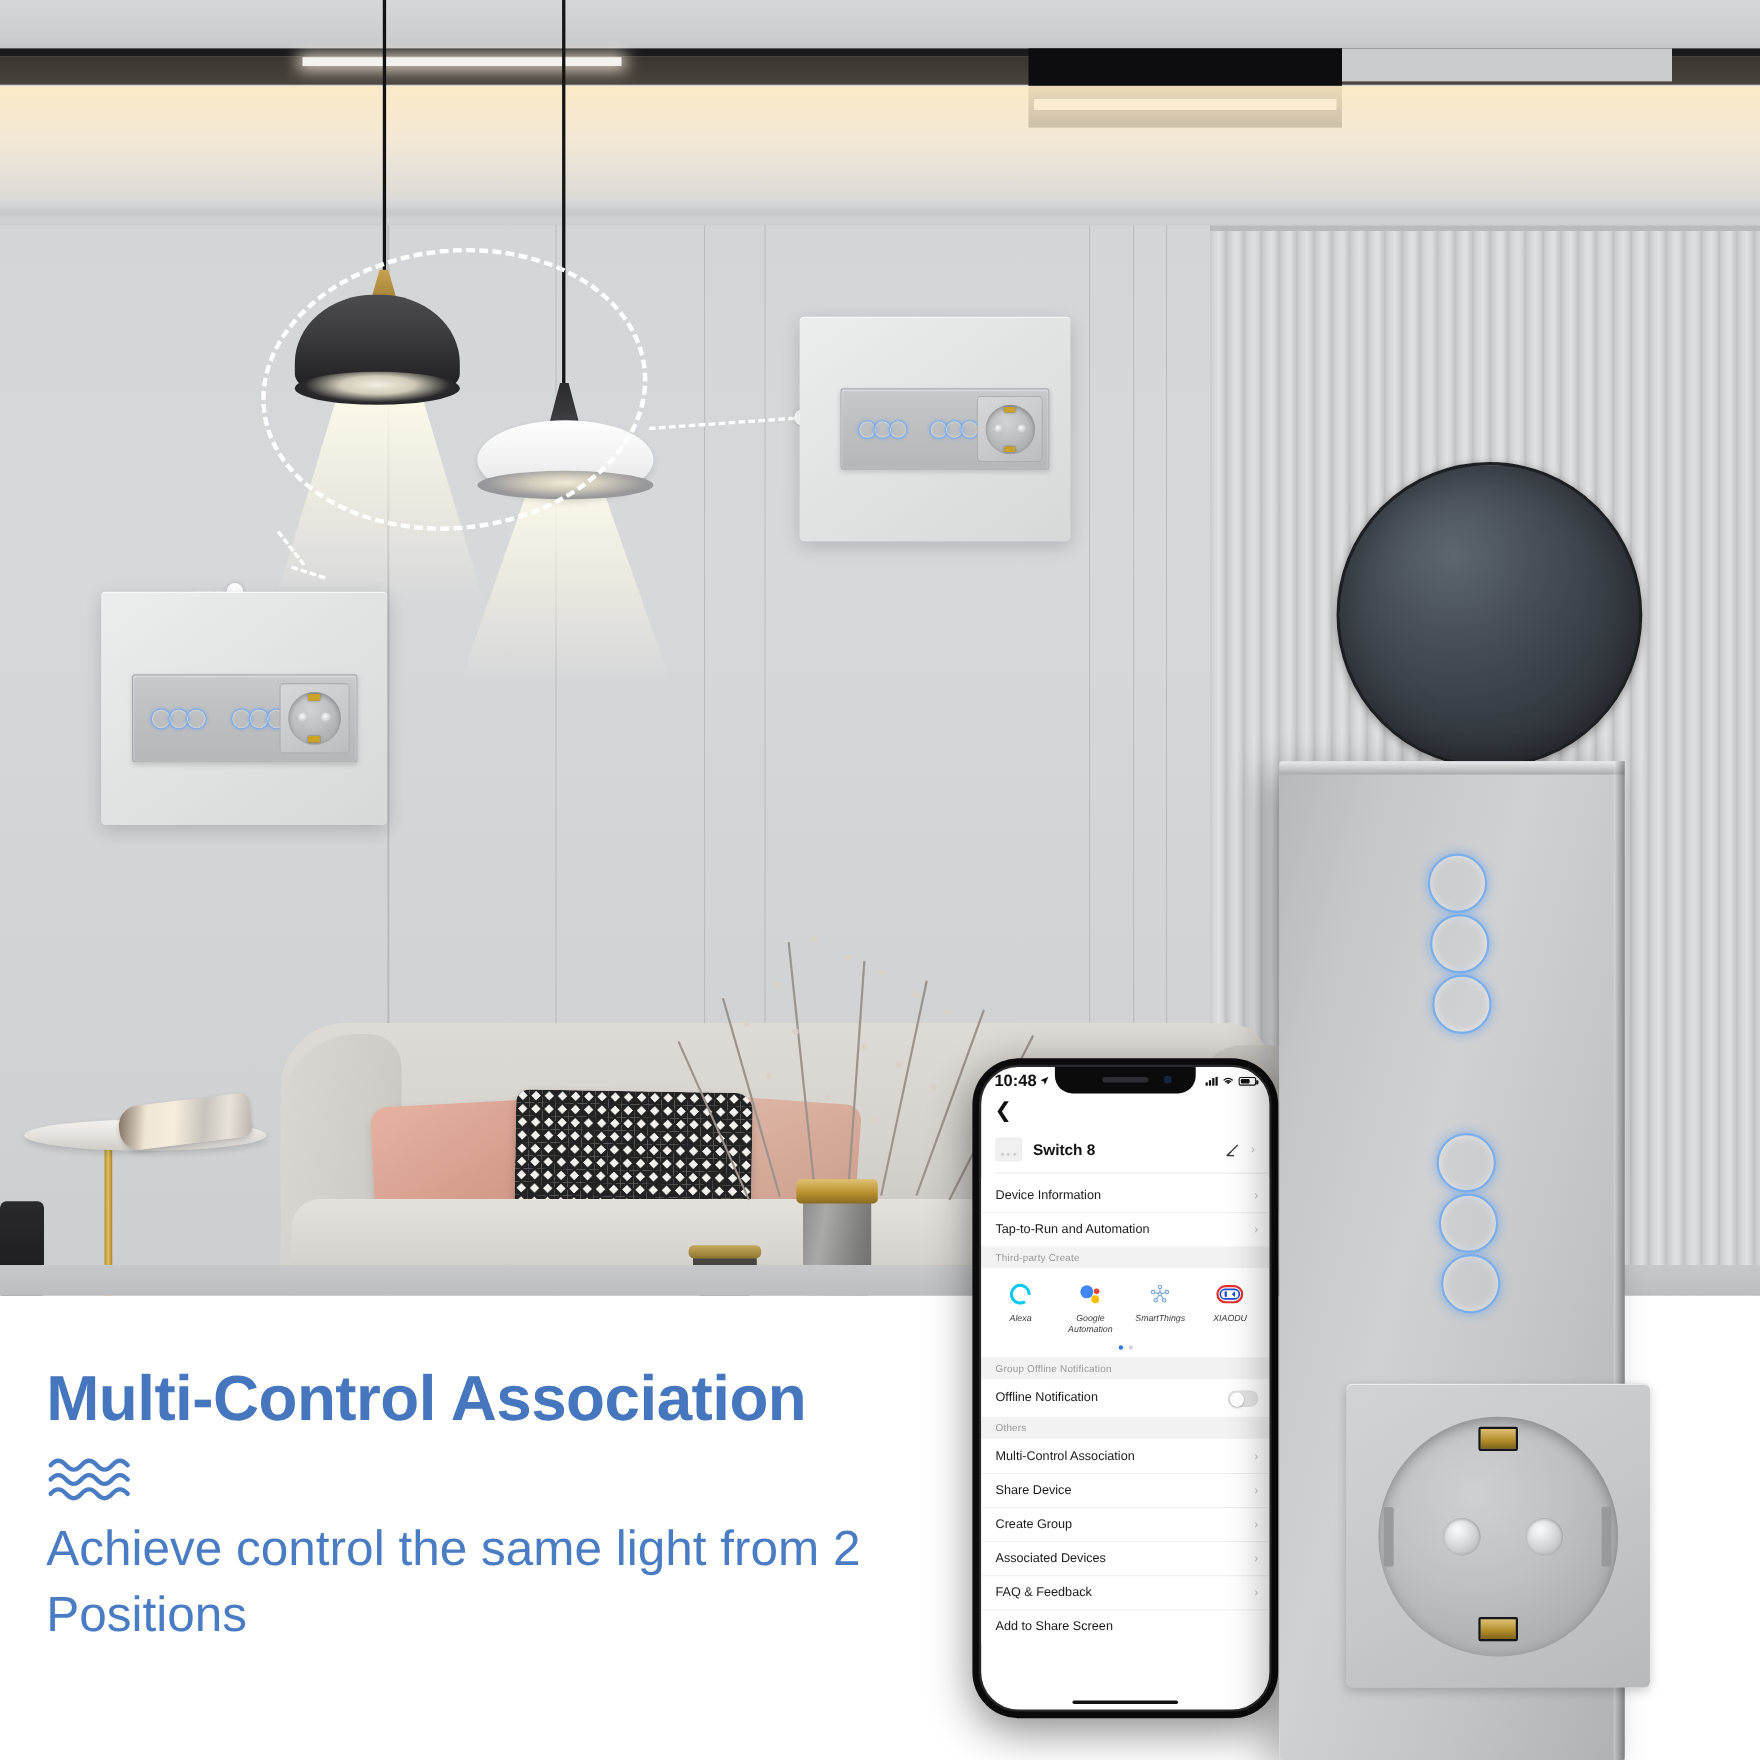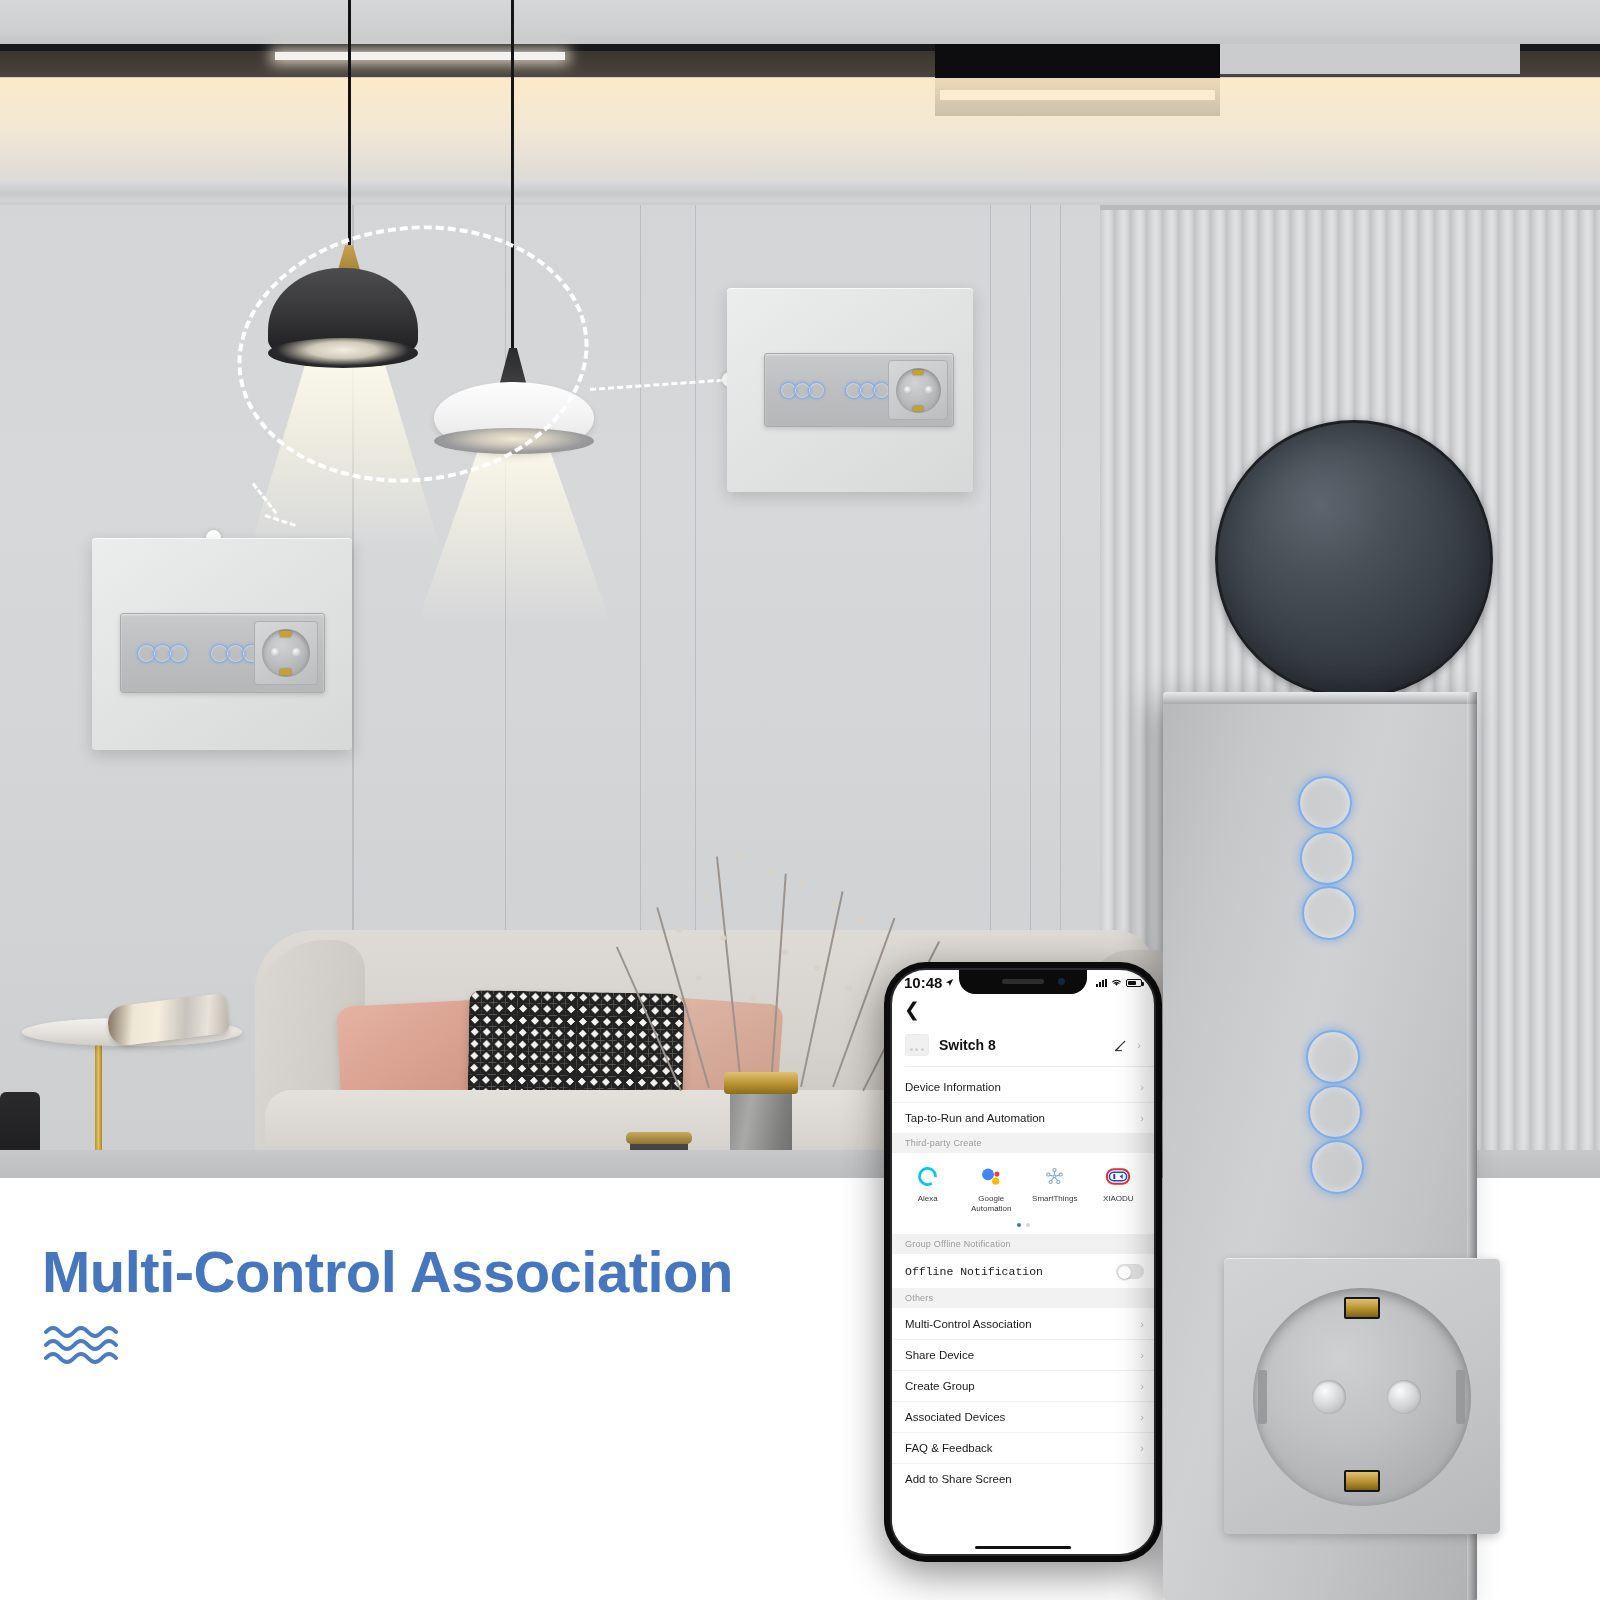--- a/index.html
+++ b/index.html
@@ -355,21 +355,21 @@
   }
   .listrow + .listrow { border-top:1px solid #efefef; }
   .grouphdr {
     background:#f2f2f2; color:#9a9a9a; font-size:9px;
     padding:5px 13px; letter-spacing:.2px;
   }
   .tp-grid {
     display:flex; justify-content:space-around; align-items:flex-start;
     padding:10px 4px 4px; background:#fff;
   }
-  .tp-item { width:56px; text-align:center; }
+  .tp-item { width:56px; text-align:center;font-style:italic; }
   .tp-ico { height:26px; display:flex; align-items:center; justify-content:center; }
   .tp-lbl { font-size:8px; color:#3a3a3a; margin-top:5px; line-height:1.25; }
   .dots { display:flex; justify-content:center; gap:5px; padding:5px 0 7px; background:#fff; }
   .dots i { width:4px; height:4px; border-radius:50%; background:#d6d6d6; display:block; }
   .dots i.on { background:#2f7ae5; }
 
   .toggle {
     width:28px; height:15px; border-radius:9px; background:#e4e4e4; position:relative;
     border:1px solid #e0e0e0;
   }
@@ -574,20 +574,21 @@
   <div class="whiteband"></div>
 
   <div class="headline">Multi-Control Association</div>
 
   <svg class="wave-icon" viewBox="0 0 86 46">
     <path d="M2 10 q7 -8 14 0 t14 0 t14 0 t14 0 t14 0" fill="none" stroke="#4a7cc4" stroke-width="4" stroke-linecap="round"></path>
     <path d="M2 23 q7 -8 14 0 t14 0 t14 0 t14 0 t14 0" fill="none" stroke="#4a7cc4" stroke-width="4" stroke-linecap="round"></path>
     <path d="M2 36 q7 -8 14 0 t14 0 t14 0 t14 0 t14 0" fill="none" stroke="#4a7cc4" stroke-width="4" stroke-linecap="round"></path>
   </svg>
 
+  <div class="subline">Achieve control the same light from 2 Positions</div>
 
   <div class="phone">
     <div class="phone-inner">
 
       <div class="notch">
         <div class="notch-speaker"></div>
         <div class="notch-cam"></div>
       </div>
 
       <div class="statusbar">
@@ -694,21 +695,21 @@
             <div class="tp-lbl">XIAODU</div>
           </div>
         </div>
 
         <div class="dots">
           <i class="on"></i>
           <i></i>
         </div>
 
         <div class="grouphdr">Group Offline Notification</div>
-        <div class="listrow" style="height:34px;font-family:Liberation Mono, monospace;">
+        <div class="listrow" style="height:34px;">
           <span>Offline Notification</span>
           <span class="toggle">
               <i></i>
             </span>
         </div>
 
         <div class="grouphdr">Others</div>
 
         <div class="listrow">
           <span>Multi-Control Association</span>

